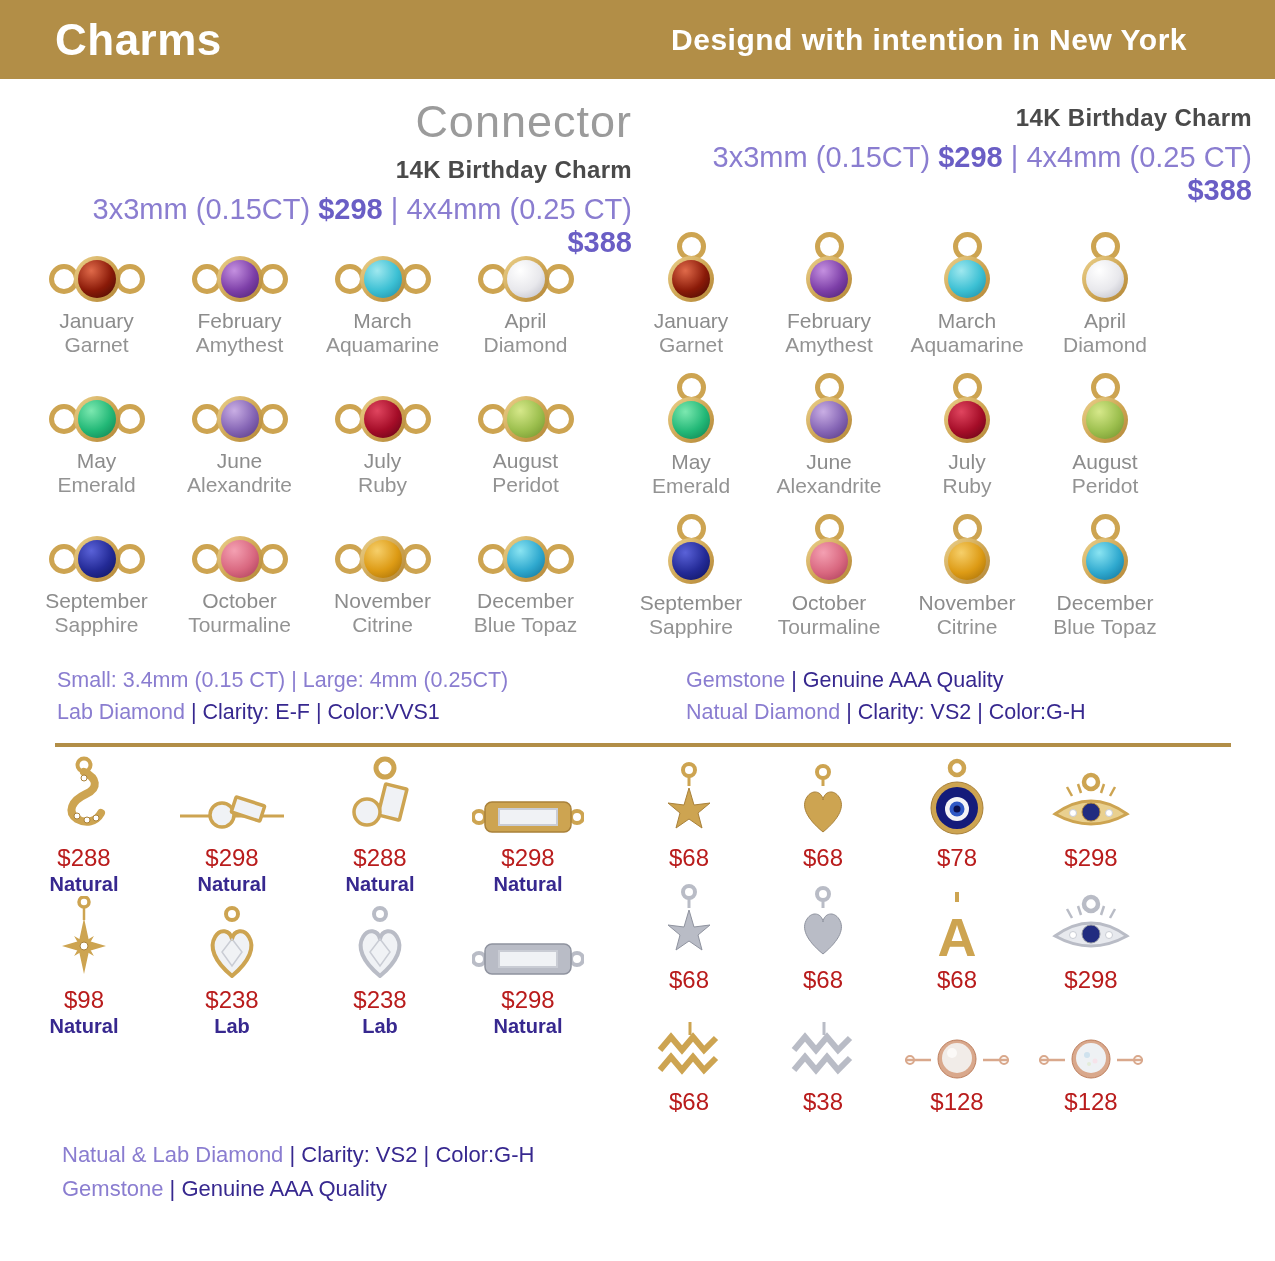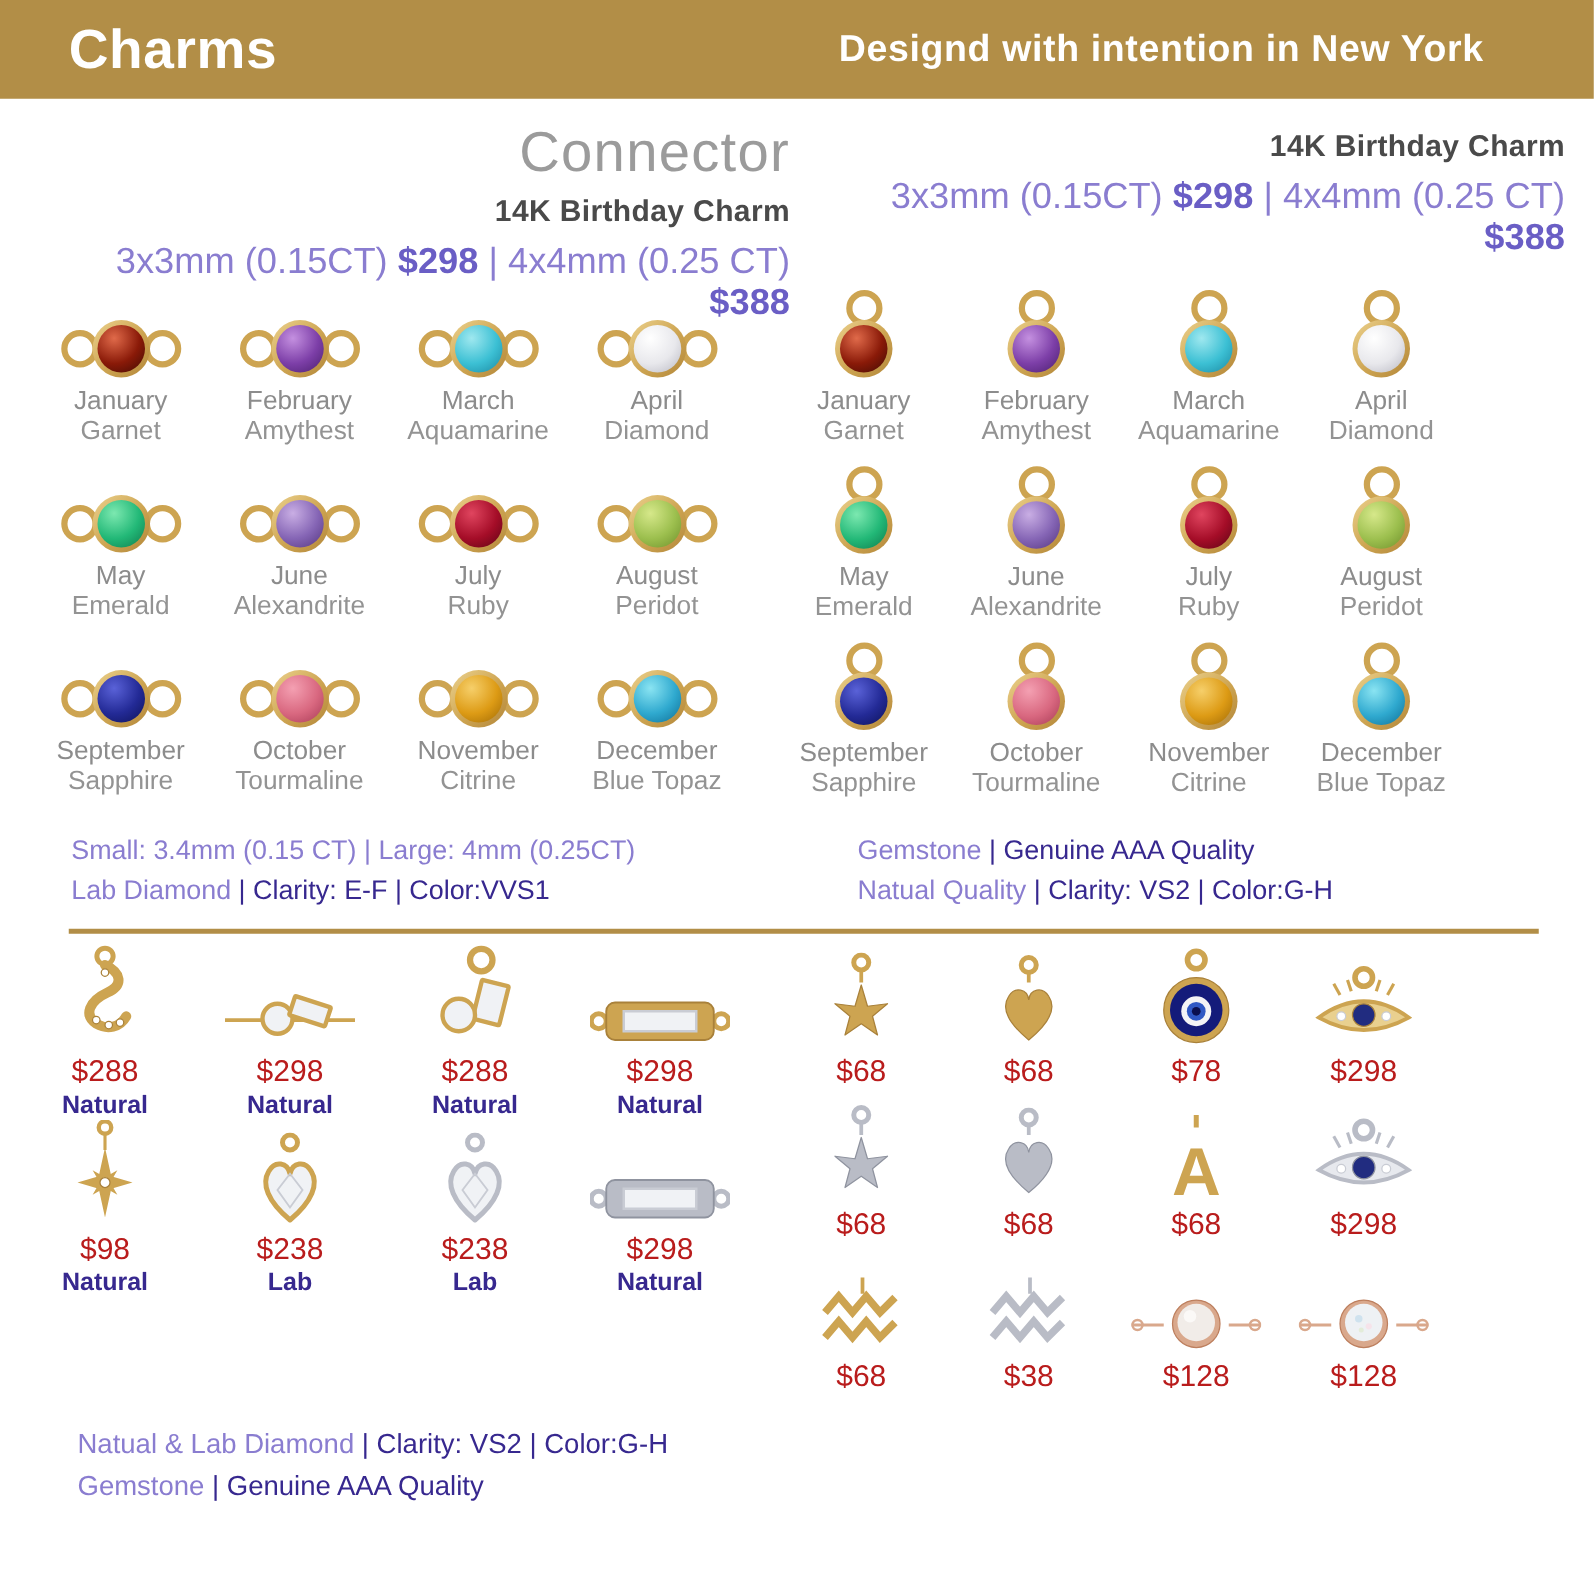--- a/index.html
+++ b/index.html
@@ -384,21 +384,21 @@
       <div class="stone-name">Blue Topaz</div>
     </div>
   </div>
 
 <div class="note" id="note-left">
     <div><span class="seg-light">Small: 3.4mm (0.15 CT) | Large: 4mm (0.25CT)</span></div>
     <div><span class="seg-light">Lab Diamond </span><span class="seg-dark">| Clarity: E-F | Color:VVS1</span></div>
   </div>
 <div class="note" id="note-right">
     <div><span class="seg-light">Gemstone </span><span class="seg-dark">| Genuine AAA Quality</span></div>
-    <div><span class="seg-light">Natual Quality </span><span class="seg-dark">| Clarity: VS2 | Color:G-H</span></div>
+    <div><span class="seg-light">Natual Diamond </span><span class="seg-dark">| Clarity: VS2 | Color:G-H</span></div>
   </div>
 
 <div class="divider"></div>
 
 <div class="product-grid" id="diamond-grid">
     <div class="product-cell">
       <div class="pc-img">
         <svg width="58" height="84" viewBox="0 0 58 84">
           <circle cx="29" cy="9" r="6.5" fill="none" stroke="#cda451" stroke-width="4"></circle>
           <path d="M29 16 C42 22 44 32 31 38 C16 45 12 56 22 63 C31 68 41 66 46 57" stroke="#cda451" stroke-width="8" fill="none" stroke-linecap="round"></path>

